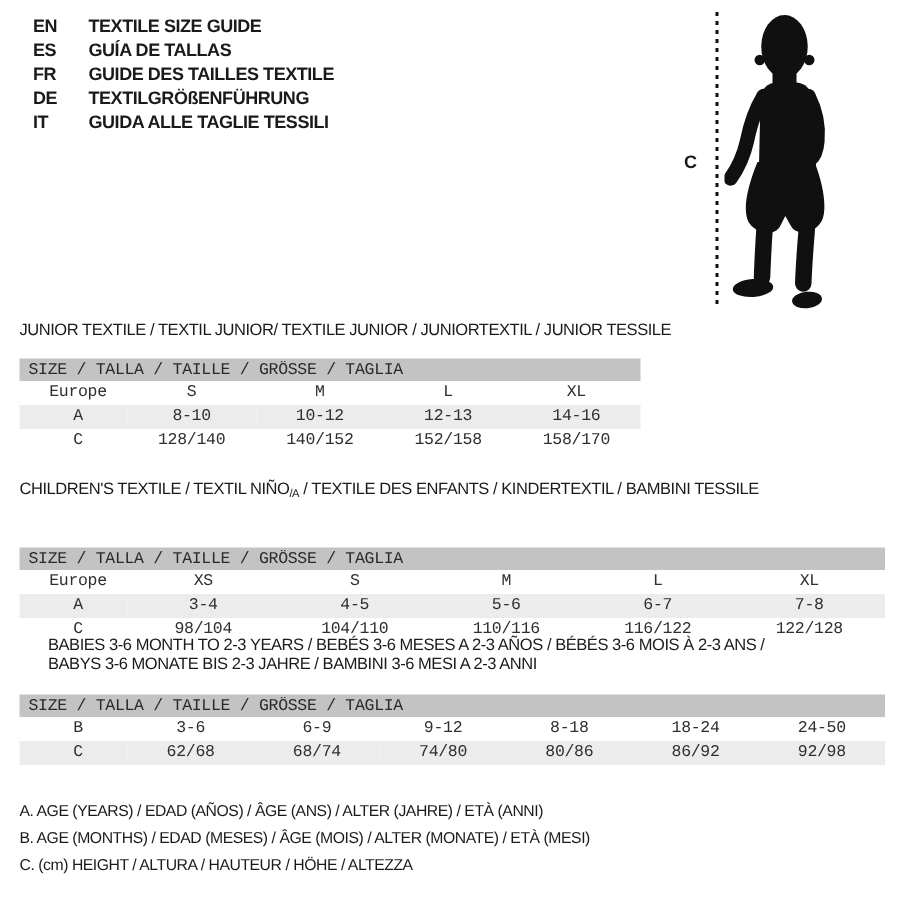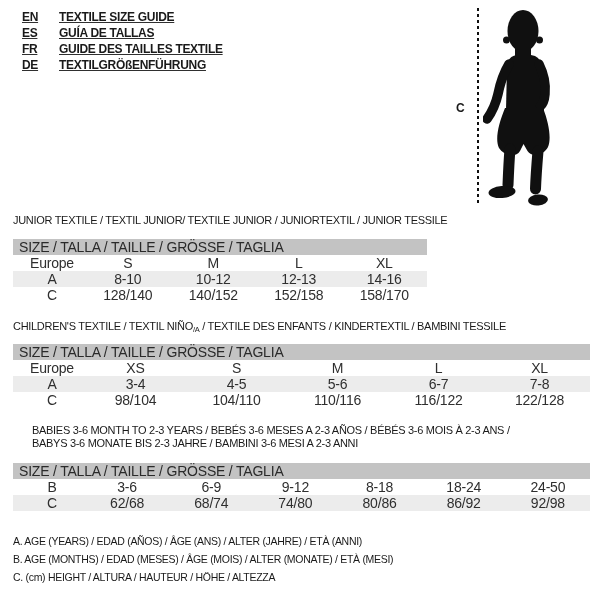--- a/index.html
+++ b/index.html
@@ -7,21 +7,21 @@
   body {
     position:relative;
     background:var(--page-bg,#ffffff);
     font-family:"Liberation Sans", sans-serif;
     color:var(--text,#2f2f2f);
     overflow:hidden;
   }
 
   
   .lang-block { position:absolute; left:22px; top:9px; }
-  .lang-row { display:flex; height:16px; align-items:center;text-decoration:underline; }
+  .lang-row { display:flex; height:16px; align-items:center; }
   .lang-code {
     width:37px; font-size:12px; font-weight:700;
     letter-spacing:-0.3px; color:var(--title-text,#1a1a1a);
   }
   .lang-title {
     font-size:12px; font-weight:700; letter-spacing:-0.3px;
     color:var(--title-text,#1a1a1a); white-space:nowrap;
   }
 
   
@@ -39,31 +39,32 @@
   
   .section { position:absolute; left:13px; }
   .section-title {
     font-size:11px; font-weight:400; letter-spacing:-0.3px;
     color:var(--title-text,#1a1a1a); white-space:nowrap; line-height:11px;
   }
   .section-title .subscript { font-size:7.5px; position:relative; top:2px; }
   #section-junior  { top:215px; width:414px; }
   #section-junior  .section-title { margin-bottom:13px; }
   #section-children{ top:321px; width:577px; }
-  #section-children .section-title { margin-bottom:11px; }
+  #section-children .section-title { margin-bottom:33px; }
   #section-babies  { top:424px; width:577px; }
   #section-babies  .section-title { line-height:13px; margin-bottom:0; }
   #section-babies  .title-wrap { margin-bottom:13px;margin-left:19px; }
 
   
   .size-table { width:100%; border-collapse:collapse; table-layout:fixed; }
   .size-table td {
-    font-size:14px; letter-spacing:-0.2px; color:var(--text,#2f2f2f);
+    font-size:11px; letter-spacing:-0.2px; color:var(--text,#2f2f2f);
     height:16px; text-align:center; padding:0; vertical-align:middle;
     white-space:nowrap;
+    font-family:Liberation Mono, monospace;
   }
   .size-table tr.header-row td {
     background:var(--table-header-bg,#c3c3c3);
     text-align:left; padding-left:6px; height:15px;
     color:#2a2a2a;
   }
   .size-table td.row-label { text-align:center; padding-left:6px; }
   .size-table tr.alt td { background:var(--table-alt-row-bg,#ececec); }
   col.label-col { width:72px; }
 
@@ -86,20 +87,24 @@
     <span class="lang-code">ES</span>
     <span class="lang-title">GUÍA DE TALLAS</span>
   </div>
   <div class="lang-row">
     <span class="lang-code">FR</span>
     <span class="lang-title">GUIDE DES TAILLES TEXTILE</span>
   </div>
   <div class="lang-row">
     <span class="lang-code">DE</span>
     <span class="lang-title">TEXTILGRÖßENFÜHRUNG</span>
+  </div>
+  <div class="lang-row">
+    <span class="lang-code">IT</span>
+    <span class="lang-title">GUIDA ALLE TAGLIE TESSILI</span>
   </div>
 </div>
 
 <div class="figure-area">
   <span class="height-label">C</span>
   <div class="height-line"></div>
   <svg class="baby-svg" viewBox="0 0 92 206" xmlns="http://www.w3.org/2000/svg">
     <g fill="#101010" stroke="#101010">
 
       <ellipse cx="40" cy="27" rx="15.5" ry="21" stroke="none"></ellipse>

